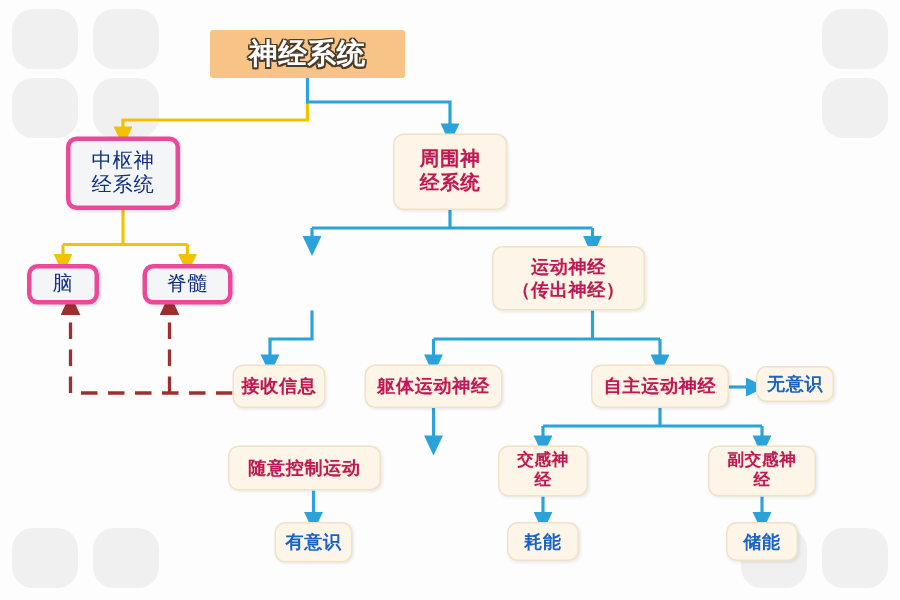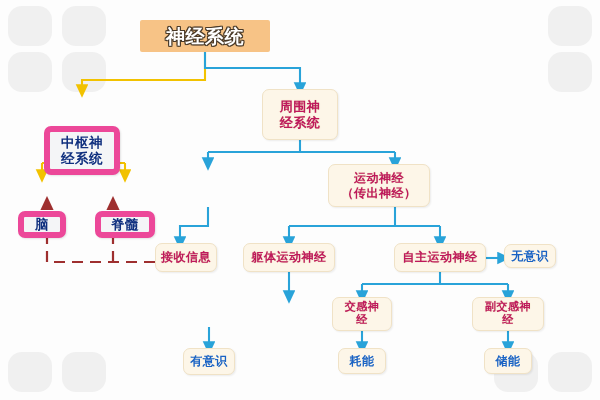--- a/index.html
+++ b/index.html
@@ -38,26 +38,25 @@
     text-shadow:
       -1px -1px 0 #4a3a28, 1px -1px 0 #4a3a28,
       -1px  1px 0 #4a3a28, 1px  1px 0 #4a3a28,
        0px -1px 0 #4a3a28, 0px 1px 0 #4a3a28,
       -1px  0px 0 #4a3a28, 1px 0px 0 #4a3a28;
   }
 
   
   .n-grey{
     background:#f4f5f7;
-    border:6px solid #ec4899;
+    border:3px solid #ec4899;
     color:#10307f;
     font-size:13.5px;
-    font-weight:bold;
+    font-weight:normal;
     box-shadow:1px 1px 2px rgba(0,0,0,.10);
-    margin-top:35px;
   }
 
   
   .n-cream{
     background:#fdf6e8;
     border:1px solid #f0e2c6;
     color:#be185d;
     font-size:12px;
     font-weight:bold;
     box-shadow:1px 1px 2px rgba(0,0,0,.07);
@@ -166,20 +165,21 @@
 （传出神经）</div>
 
   <div class="node n-cream" style="left:155px;top:243px;width:62px;height:29px;">接收信息</div>
 
   <div class="node n-cream" style="left:243px;top:243px;width:92px;height:29px;">躯体运动神经</div>
 
   <div class="node n-cream" style="left:394px;top:243px;width:92px;height:29px;">自主运动神经</div>
 
   <div class="node n-blue" style="left:504px;top:244px;width:52px;height:24px;">无意识</div>
 
+  <div class="node n-cream" style="left:152px;top:297px;width:102px;height:30px;">随意控制运动</div>
 
   <div class="node n-blue" style="left:183px;top:348px;width:52px;height:27px;">有意识</div>
 
   <div class="node n-cream n-sm" style="left:332px;top:297px;width:60px;height:34px;">交感神
 经</div>
 
   <div class="node n-cream n-sm" style="left:472px;top:297px;width:72px;height:34px;">副交感神
 经</div>
 
   <div class="node n-blue" style="left:338px;top:348px;width:48px;height:26px;">耗能</div>

